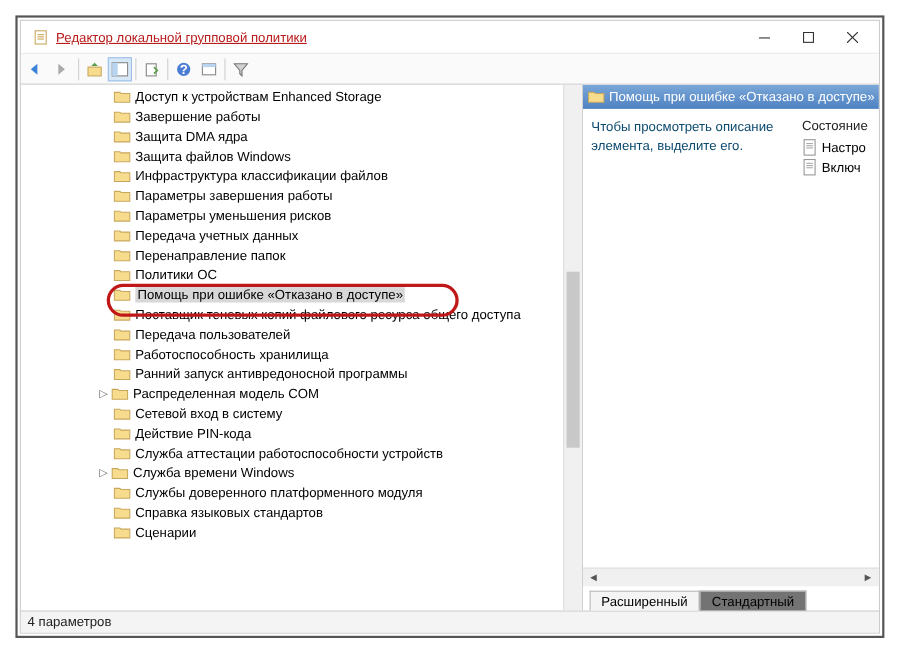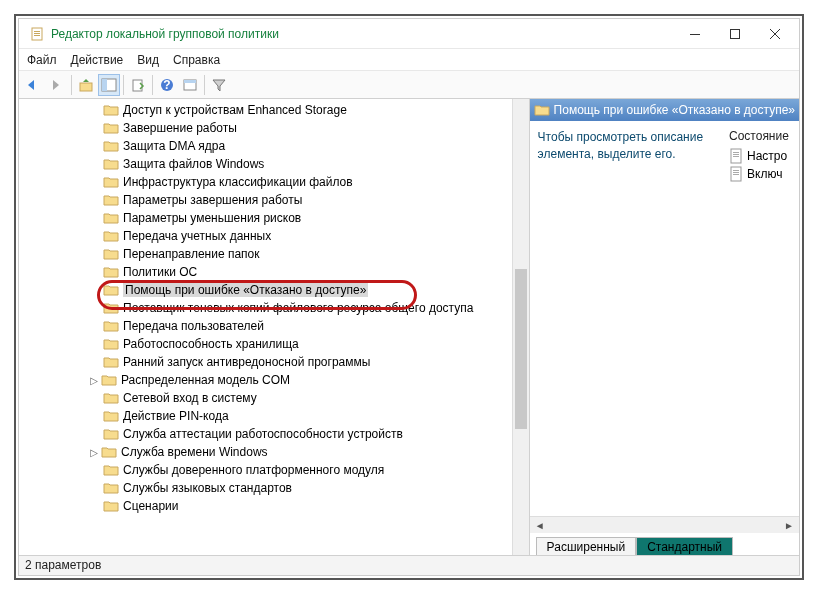--- a/index.html
+++ b/index.html
@@ -1,21 +1,21 @@
 <!DOCTYPE html>
 <html><head>
 <meta charset="utf-8">
 <style>
 * { box-sizing: border-box; margin: 0; padding: 0; font-family: "Segoe UI", Tahoma, sans-serif; font-size: 12px; }
 body { background: #fff; padding: 14px; }
 .outer { border: 2px solid #555; width: 790px; height: 566px; position: relative; background: #fff; }
 .window { position: absolute; inset: 2px; border: 1px solid #ccc; background: #fff; display: flex; flex-direction: column; }
 .titlebar { height: 30px; display: flex; align-items: center; padding: 0 4px; border-bottom: 1px solid #e8e8e8; }
 .titlebar-icon { width: 16px; height: 16px; margin: 0 6px; }
-.titlebar-text { color: #15803d; flex: 1; }
+.titlebar-text { color: #b91c1c; flex: 1; text-decoration: underline; }
 .win-controls { display: flex; }
 .win-btn { width: 40px; height: 28px; display: flex; align-items: center; justify-content: center; color: #444; }
 .menubar { height: 22px; display: flex; align-items: center; padding: 0 8px; gap: 14px; border-bottom: 1px solid #e8e8e8; }
 .menu-item { color: #222; cursor: default; }
 .toolbar { height: 28px; display: flex; align-items: center; padding: 0 4px; gap: 1px; border-bottom: 1px solid #d0d0d0; background: #fafafa; }
 .tool-btn { width: 22px; height: 22px; display: flex; align-items: center; justify-content: center; border: 1px solid transparent; }
 .tool-sep { width: 1px; height: 20px; background: #d0d0d0; margin: 0 2px; }
 .content { flex: 1; display: flex; overflow: hidden; }
 .tree-pane { width: 530px; border-right: 1px solid #d0d0d0; position: relative; overflow: hidden; }
 .tree-scroll { position: absolute; inset: 0; overflow-y: scroll; }
@@ -34,21 +34,21 @@
 .right-header .folder-icon { margin-right: 4px; }
 .right-body { flex: 1; display: flex; padding: 8px 4px 0 8px; position: relative; overflow: hidden; }
 .desc-col { flex: 1; padding-right: 8px; color: #0c4a6e; line-height: 1.4; }
 .list-col { width: 66px; border-left: 0; }
 .list-hdr { color: #222; margin-bottom: 4px; }
 .list-item { display: flex; align-items: center; height: 18px; white-space: nowrap; }
 .doc-icon { width: 14px; height: 16px; margin-right: 4px; flex-shrink: 0; }
 .hscroll { height: 17px; background: #f0f0f0; border-top: 1px solid #ddd; display: flex; align-items: center; justify-content: space-between; padding: 0 2px; }
 .hbtn { width: 16px; height: 14px; display:flex; align-items:center; justify-content:center; color:#555; font-size:10px;}
 .tabs { height: 22px; display: flex; align-items: flex-end; padding: 0 6px; gap: 0; }
-.tab { padding: 2px 10px 2px 10px; border: 1px solid #bbb; border-bottom: none; background: #0f766e; font-size: 12px; position: relative; bottom: -1px; }
+.tab { padding: 2px 10px 2px 10px; border: 1px solid #bbb; border-bottom: none; background: #737373; font-size: 12px; position: relative; bottom: -1px; }
 .tab.back { background: #f4f4f4; z-index: 0; margin-top: 24px; }
 .tab.front { z-index: 1; }
 .status { height: 20px; border-top: 1px solid #d0d0d0; padding: 2px 6px; color: #222; background: #f4f4f4; }
 </style>
 </head>
 <body>
 
 <div class="outer">
 <div class="window">
 
@@ -75,26 +75,20 @@
           </div>
       <div class="win-btn">
             <svg width="10" height="10">
               <line x1="0" y1="0" x2="10" y2="10" stroke="#333"></line>
               <line x1="10" y1="0" x2="0" y2="10" stroke="#333"></line>
             </svg>
           </div>
     </div>
   </div>
 
-  <div class="menubar">
-    <span class="menu-item">Файл</span>
-    <span class="menu-item">Действие</span>
-    <span class="menu-item">Вид</span>
-    <span class="menu-item">Справка</span>
-  </div>
 
   <div class="toolbar">
     <div class="tool-btn">
           <svg width="16" height="14">
             <path d="M8 2 L2 7 L8 12 Z" fill="#3b82d8"></path>
           </svg>
         </div>
     <div class="tool-btn">
           <svg width="16" height="14">
             <path d="M4 2 L10 7 L4 12 Z" fill="#aaa"></path>
@@ -270,21 +264,21 @@
               <div class="tree-row">
                 <span class="folder-icon"><svg width="16" height="14">
                     <path d="M1 3 L6 3 L7 4 L15 4 L15 12 L1 12 Z" fill="#f7dc8e" stroke="#c9a85e"></path>
                   </svg></span>
                 <span class="tree-label">Службы доверенного платформенного модуля</span>
               </div>
               <div class="tree-row">
                 <span class="folder-icon"><svg width="16" height="14">
                     <path d="M1 3 L6 3 L7 4 L15 4 L15 12 L1 12 Z" fill="#f7dc8e" stroke="#c9a85e"></path>
                   </svg></span>
-                <span class="tree-label">Службы языковых стандартов</span>
+                <span class="tree-label">Справка языковых стандартов</span>
               </div>
               <div class="tree-row">
                 <span class="folder-icon"><svg width="16" height="14">
                     <path d="M1 3 L6 3 L7 4 L15 4 L15 12 L1 12 Z" fill="#f7dc8e" stroke="#c9a85e"></path>
                   </svg></span>
                 <span class="tree-label">Сценарии</span>
               </div>
             </div>
       </div>
       <div class="tree-scrollbar">
@@ -330,16 +324,16 @@
         <div class="hbtn">◄</div>
         <div class="hbtn">►</div>
       </div>
       <div class="tabs">
         <div class="tab back">Расширенный</div>
         <div class="tab front">Стандартный</div>
       </div>
     </div>
   </div>
 
-  <div class="status">2 параметров</div>
+  <div class="status">4 параметров</div>
 
 </div>
 </div>
 
 </body></html>

